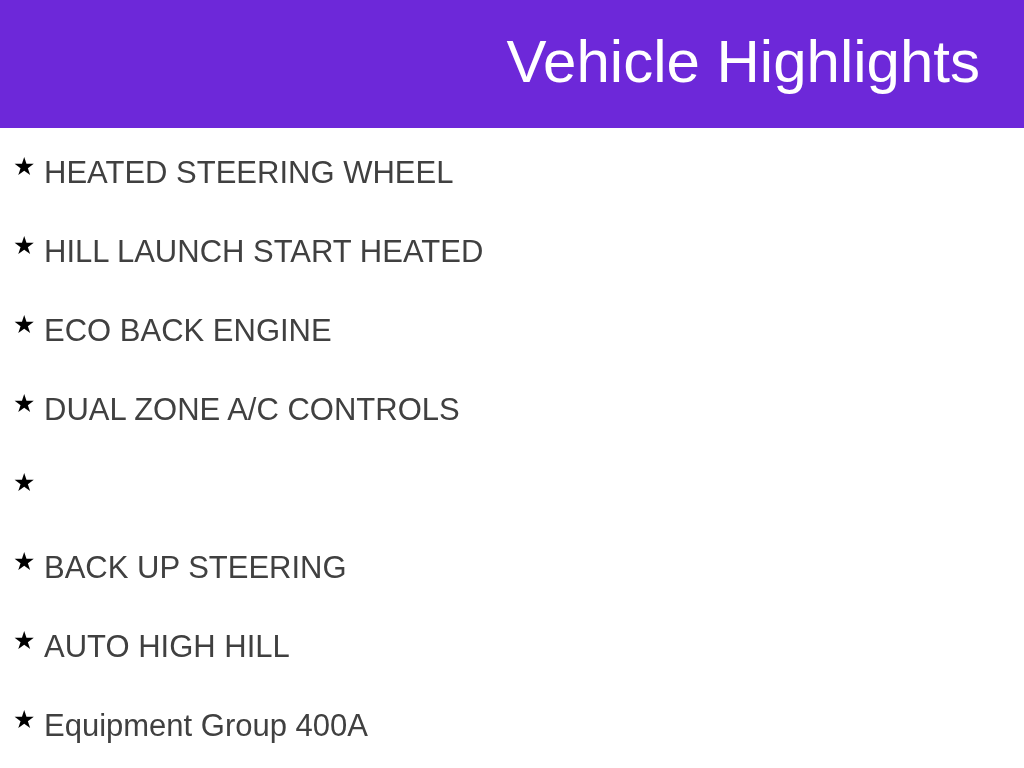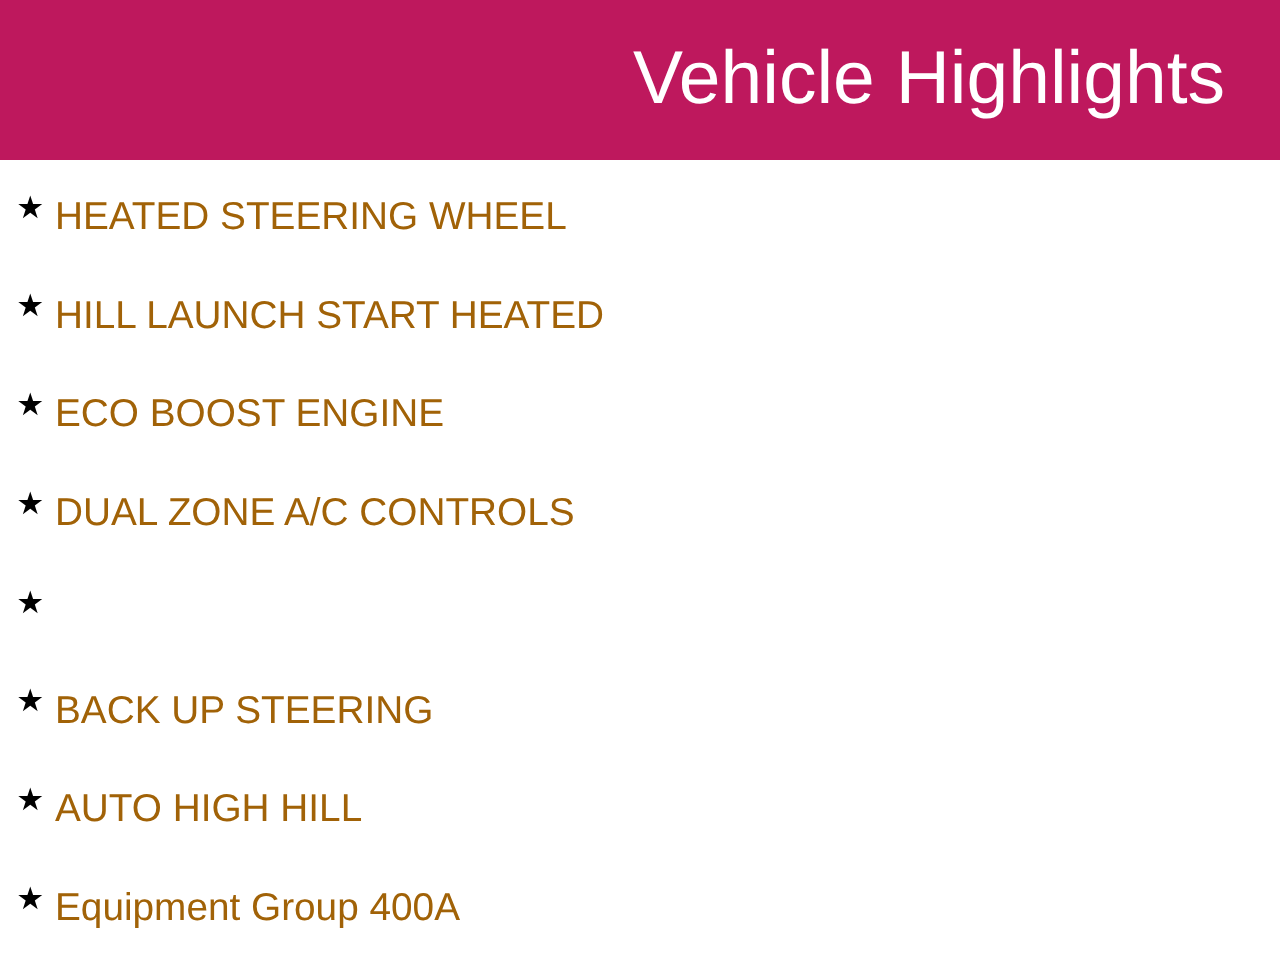--- a/index.html
+++ b/index.html
@@ -21,21 +21,21 @@
     background: #ffffff;
     box-sizing: border-box;
   }
   
   .header-band {
     position: absolute;
     left: 0;
     top: 0;
     width: 1024px;
     height: 128px;
-    background: #be185d;
+    background: #6d28d9;
     display: flex;
     align-items: center;
     justify-content: flex-end;
     box-sizing: border-box;
     padding-right: 44px;
   }
   .header-title {
     color: #ffffff;
     font-family: "Liberation Sans", sans-serif;
     font-size: 60px;
@@ -71,21 +71,21 @@
     flex: 0 0 auto;
     width: 31px;
     color: #000000;
     font-size: 25px;
     line-height: 1;
     text-align: left;
     transform: translateY(-1px);
   }
   .highlight-label {
     flex: 0 1 auto;
-    color: #a16207;
+    color: #404040;
     font-family: "Liberation Sans", sans-serif;
     font-size: 31px;
     line-height: 1.1;
     font-weight: 400;
     white-space: nowrap;
     margin-top: 12px;
   }
 </style>
 </head>
 <body>
@@ -103,21 +103,21 @@
       <span class="highlight-label">HEATED STEERING WHEEL</span>
     </li>
 
     <li class="highlight-item">
       <span class="bullet-star">★</span>
       <span class="highlight-label">HILL LAUNCH START HEATED</span>
     </li>
 
     <li class="highlight-item">
       <span class="bullet-star">★</span>
-      <span class="highlight-label">ECO BOOST ENGINE</span>
+      <span class="highlight-label">ECO BACK ENGINE</span>
     </li>
 
     <li class="highlight-item">
       <span class="bullet-star">★</span>
       <span class="highlight-label">DUAL ZONE A/C CONTROLS</span>
     </li>
 
     <li class="highlight-item">
       <span class="bullet-star">★</span>
     </li>

